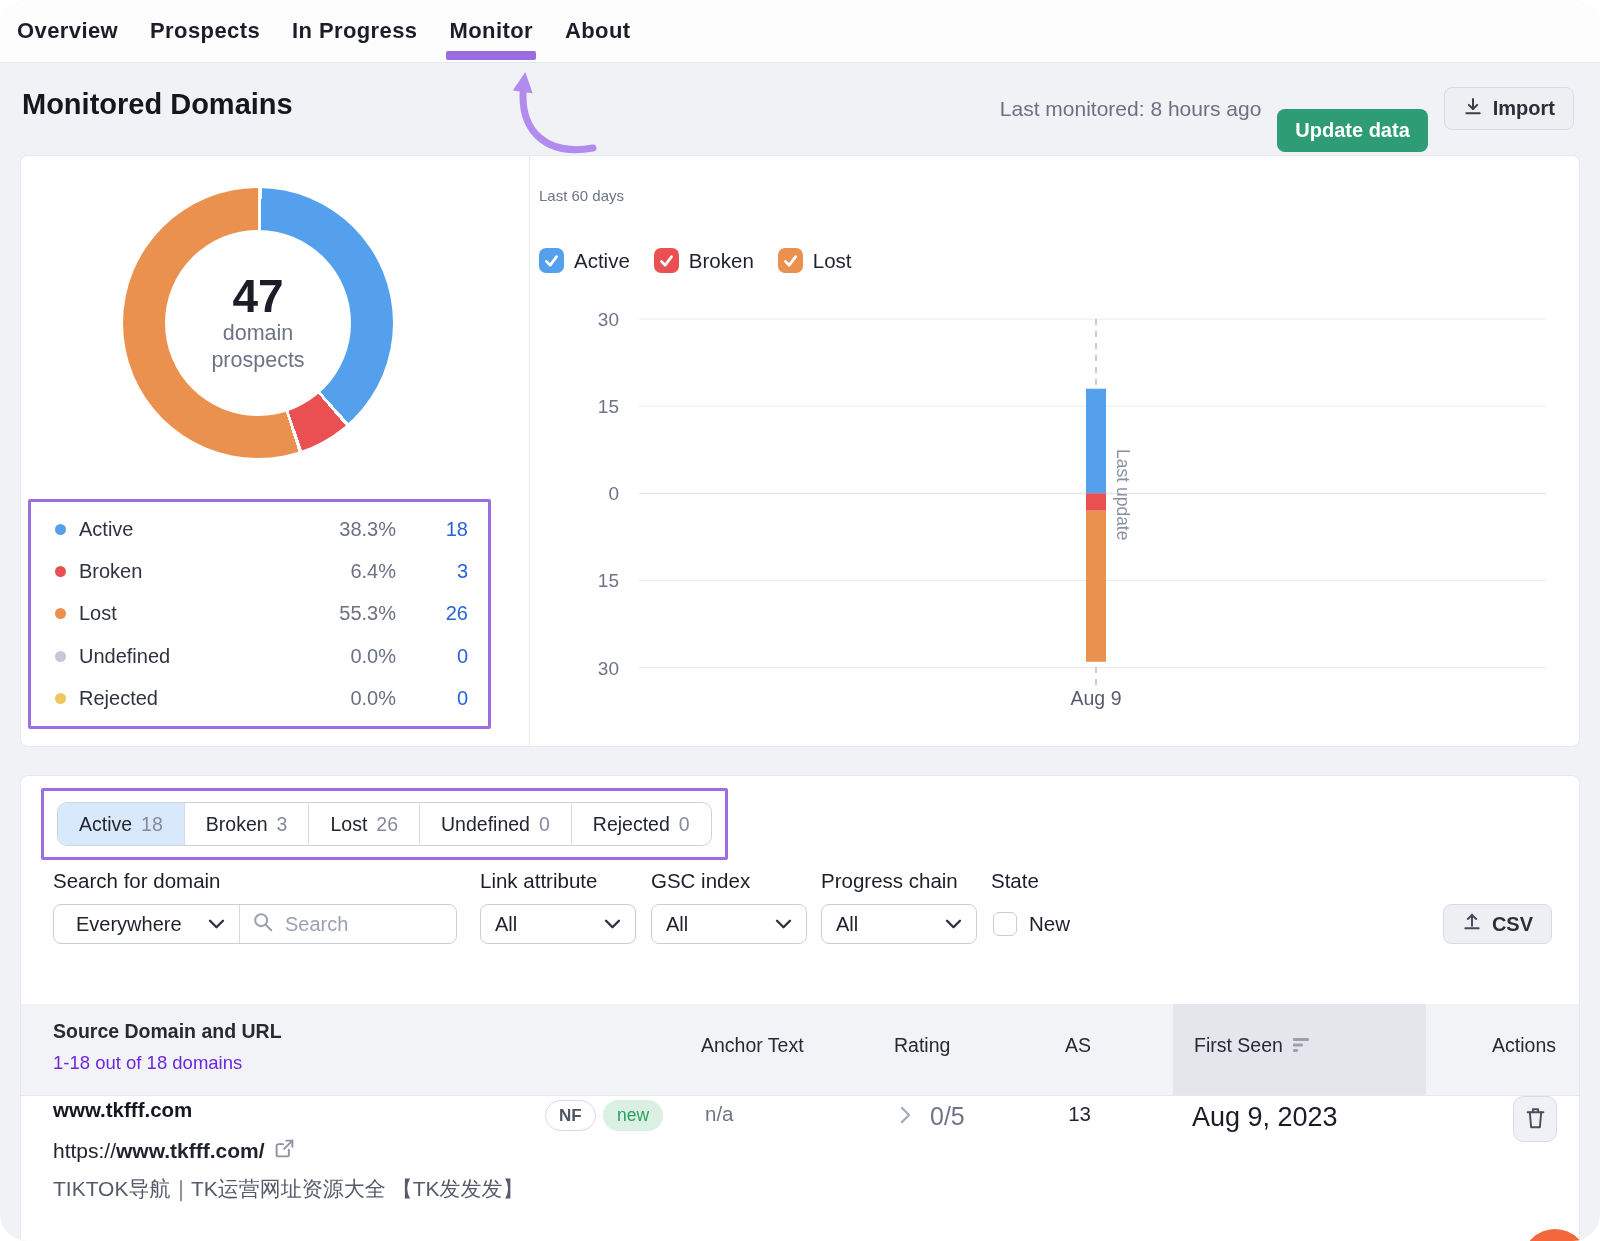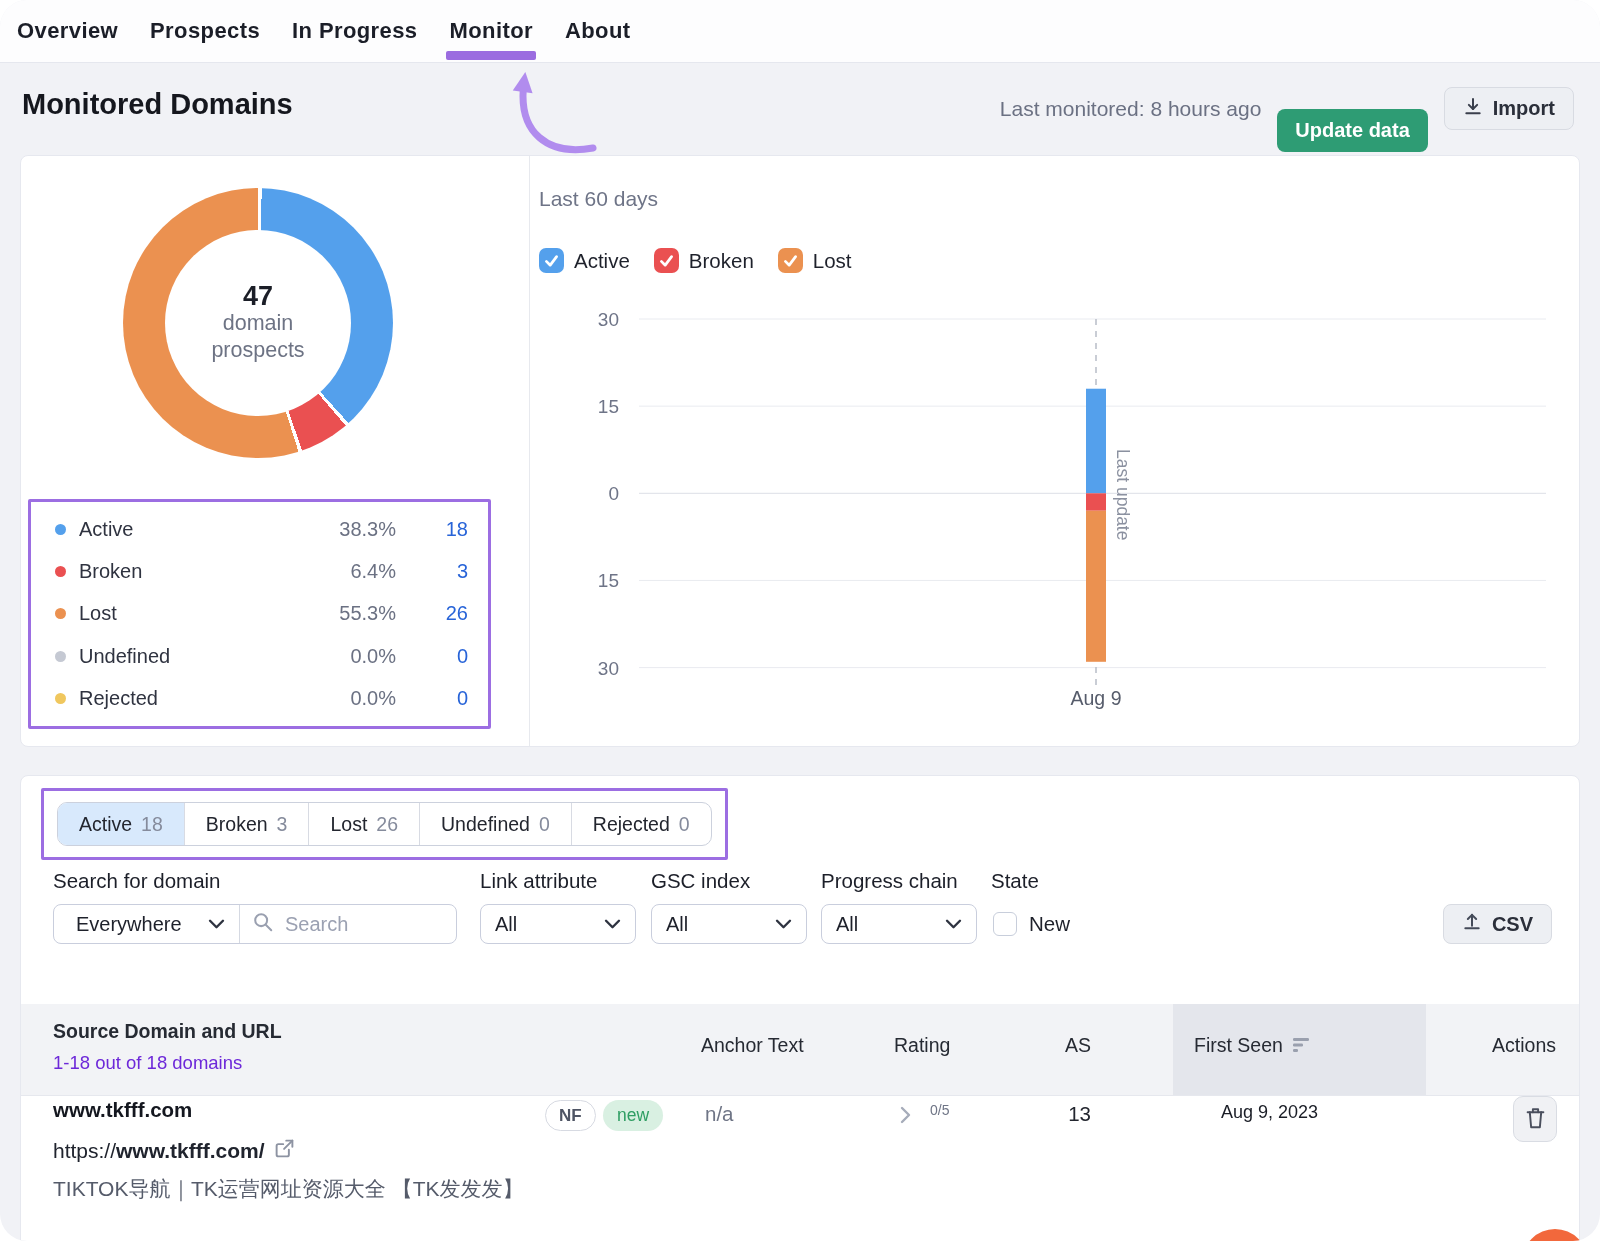--- a/index.html
+++ b/index.html
@@ -21,31 +21,31 @@
   .btn-gray{background:#edeff3;color:#2b2f3a;font-weight:600;border:1px solid #d8dbe2;}
 
   .curved-arrow{position:absolute;left:497px;top:64px;width:105px;height:92px;}
 
   
   .card1{position:absolute;left:20px;top:155px;width:1560px;height:592px;background:#fff;border:1px solid #e6e8ef;border-radius:8px;box-sizing:border-box;}
   .card1 .vdivider{position:absolute;left:508px;top:0;bottom:0;width:1px;background:#e7e9ee;}
 
   .donut{position:absolute;left:102px;top:32px;width:270px;height:270px;border-radius:50%;}
   .donut-hole{position:absolute;left:42px;top:42px;width:186px;height:186px;border-radius:50%;background:#fff;display:flex;flex-direction:column;align-items:center;justify-content:center;}
-  .donut-value{font-size:27px;font-weight:800;color:#1b1e27;line-height:1.05;}
+  .donut-value{font-size:46px;font-weight:800;color:#1b1e27;line-height:1.05;}
   .donut-sub{font-size:21.5px;color:#6d7384;line-height:1.25;}
 
   .legend-box{position:absolute;left:7px;top:343px;width:463px;height:230px;border:3px solid #9c6ee2;border-radius:2px;box-sizing:border-box;display:flex;flex-direction:column;justify-content:space-around;padding:6px 0;}
   .legend-row{display:flex;align-items:center;padding:0 20px 0 24px;font-size:20px;}
   .legend-dot{width:11px;height:11px;border-radius:50%;margin-right:13px;flex:none;}
   .legend-label{flex:1;color:#2f3340;}
   .legend-pct{width:110px;text-align:right;color:#6b7183;}
   .legend-count{width:72px;text-align:right;color:#2864d8;cursor:pointer;}
 
-  .trend-title{position:absolute;left:518px;top:31px;font-size:21px;color:#6e7487;}
+  .trend-title{position:absolute;left:518px;top:31px;font-size:15px;color:#6e7487;}
   .trend-checks{position:absolute;left:518px;top:92px;display:flex;gap:24px;align-items:center;}
   .chk{display:inline-flex;align-items:center;gap:10px;cursor:pointer;}
   .chk-box{width:25px;height:25px;border-radius:7px;display:inline-flex;align-items:center;justify-content:center;flex:none;}
   .chk-box svg{width:17px;height:17px;}
   .chk-label{font-size:20.5px;color:#1e212b;}
   #trend-svg{position:absolute;left:540px;top:145px;}
 
   
   .card2{position:absolute;left:20px;top:775px;width:1560px;height:466px;background:#fff;border:1px solid #e6e8ef;border-radius:8px 8px 0 0;box-sizing:border-box;}
 
@@ -77,23 +77,23 @@
   .th{position:absolute;font-size:19.5px;color:#262a33;font-weight:500;}
   .th-sub{position:absolute;font-size:18.5px;color:#6d28d9;font-weight:400;}
   .sort-ic{display:inline-block;vertical-align:-1px;margin-left:10px;}
 
   .trow{position:absolute;left:0;top:320px;width:100%;height:146px;background:#fff;}
   .row-domain{position:absolute;left:32px;top:2px;font-size:20.5px;font-weight:700;color:#14171f;}
   .pill-nf{position:absolute;left:524px;top:4px;height:31px;padding:0 13px;border:1.5px solid #d7dae2;border-radius:16px;display:inline-flex;align-items:center;font-size:17px;font-weight:600;color:#4e5464;background:#fff;box-sizing:border-box;}
   .pill-new{position:absolute;left:582px;top:4px;height:31px;padding:0 14px;border-radius:16px;display:inline-flex;align-items:center;font-size:17.5px;font-weight:500;color:#2f9e63;background:#d9f0e2;box-sizing:border-box;}
   .row-anchor{position:absolute;left:684px;top:6px;font-size:20.5px;color:#6f7586;}
   .row-chev{position:absolute;left:878px;top:9px;}
-  .row-rating{position:absolute;left:909px;top:6px;font-size:14px;color:#6f7586;}
+  .row-rating{position:absolute;left:909px;top:6px;font-size:25px;color:#6f7586;}
   .row-as{position:absolute;left:1020px;top:6px;width:50px;text-align:right;font-size:20.5px;color:#23262f;}
-  .row-date{position:absolute;left:1171px;top:6px;font-size:18px;font-weight:500;color:#1a1d26;margin-left:29px;}
+  .row-date{position:absolute;left:1171px;top:6px;font-size:27px;font-weight:500;color:#1a1d26;}
   .row-trash{position:absolute;left:1492px;top:0px;width:44px;height:46px;background:#f0f1f4;border:1px solid #d9dce3;border-radius:10px;display:flex;align-items:center;justify-content:center;cursor:pointer;box-sizing:border-box;}
   .row-url{position:absolute;left:32px;top:42px;font-size:21px;color:#20242e;display:flex;align-items:center;gap:9px;}
   .row-url .bold{font-weight:700;}
   .row-title{position:absolute;left:32px;top:79px;font-size:21px;color:#555b6a;}
 
   .fab{position:absolute;left:1522px;top:1229px;width:66px;height:66px;border-radius:50%;background:#f2683c;cursor:pointer;}
 </style>
 </head>
 <body>
 

